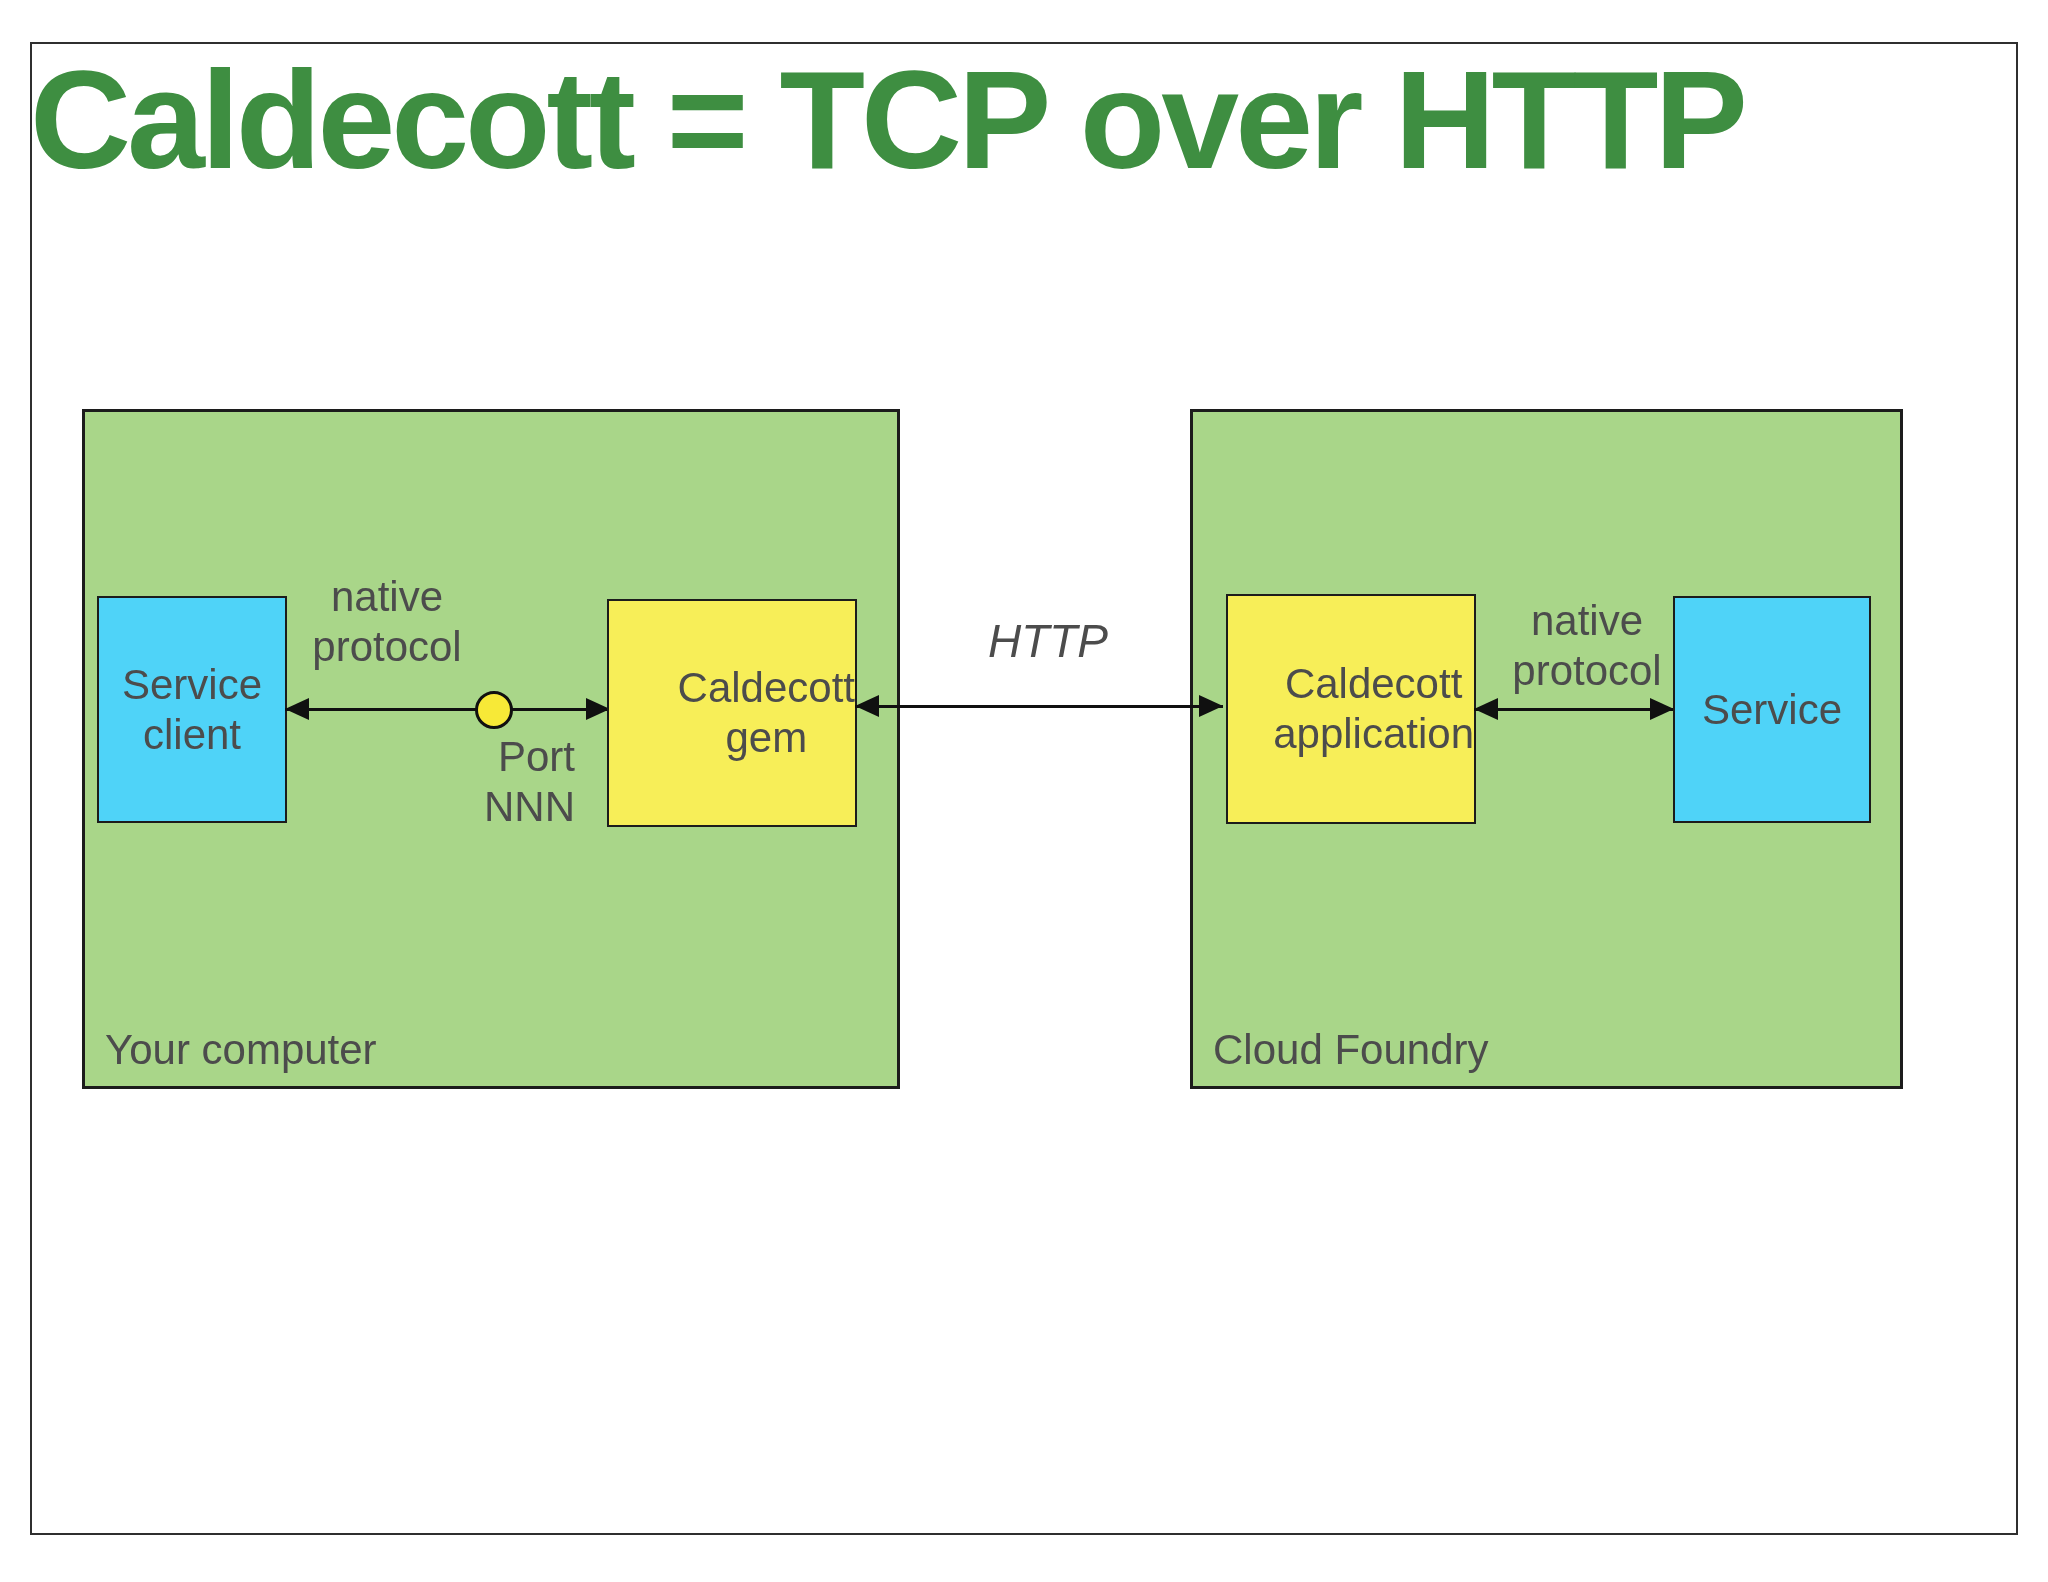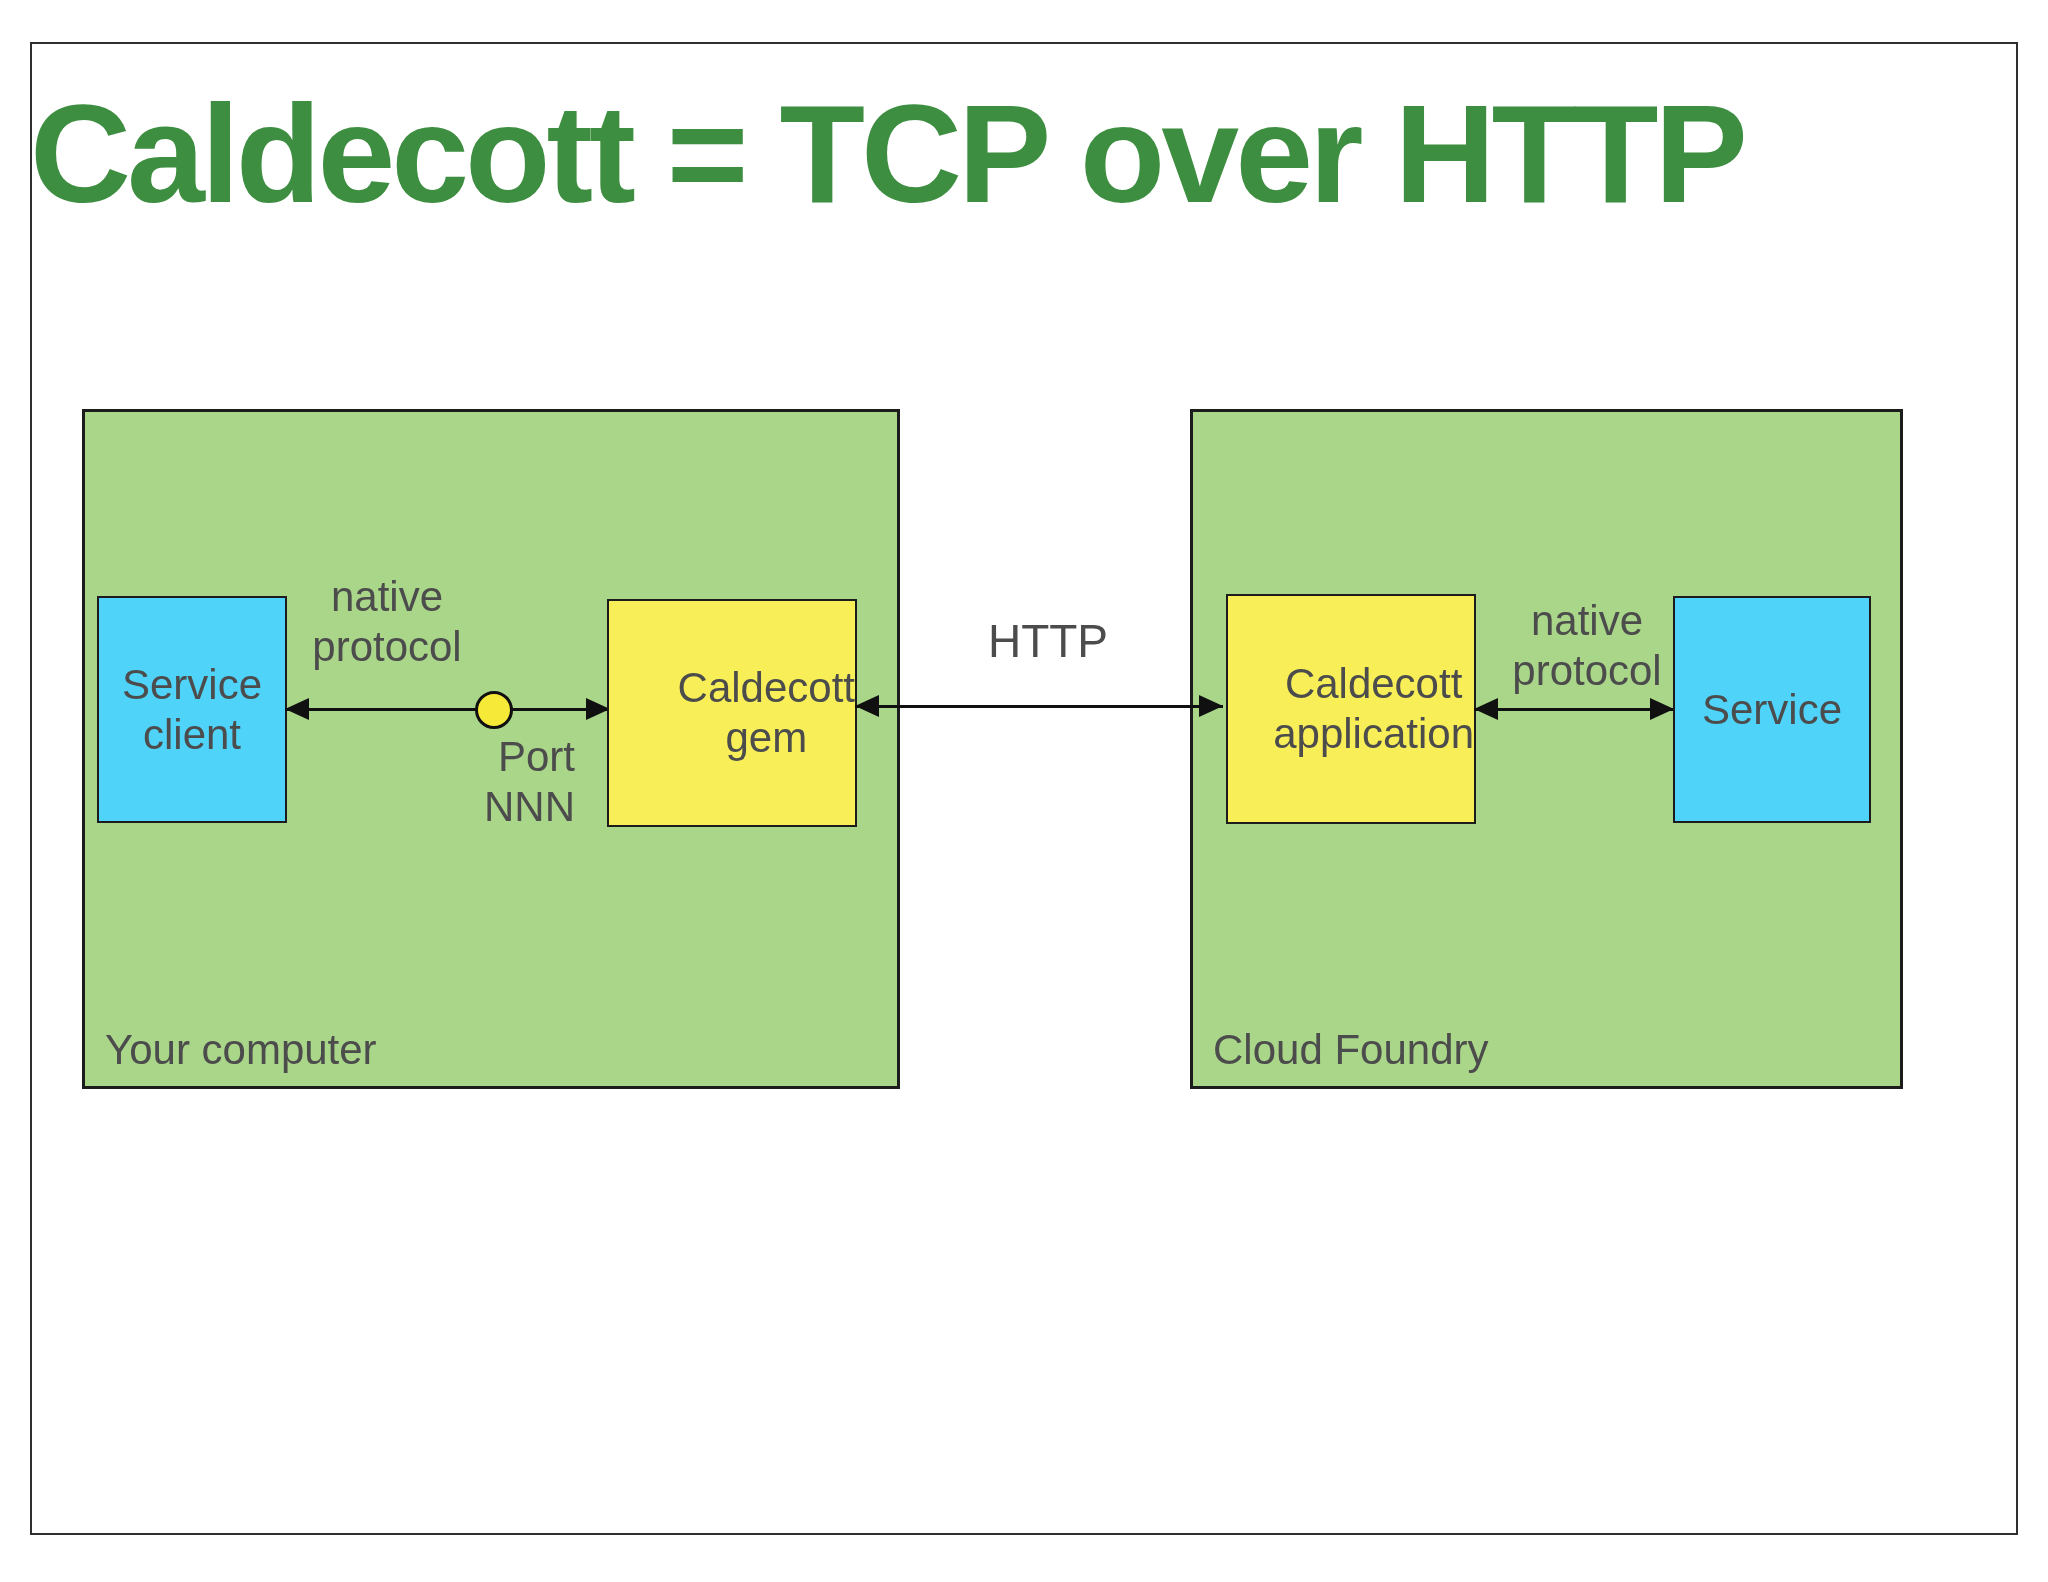--- a/index.html
+++ b/index.html
@@ -27,21 +27,20 @@
     border:2px solid var(--frame_border);
     background:#ffffff;
   }
   .title{
     position:absolute;left:30px;top:46px;width:1644px;
     text-align:center;
     font-size:140px;line-height:1.05;font-weight:bold;
     letter-spacing:-4px;
     color:var(--title_green);
     white-space:nowrap;
-    margin-top:34px;
   }
   .zone{
     position:absolute;top:409px;height:680px;
     background:var(--zone_fill);
     border:3px solid var(--box_border);
   }
   .zone-left{left:82px;width:818px;}
   .zone-right{left:1190px;width:713px;}
   .zone-label{
     position:absolute;left:20px;bottom:12px;
@@ -90,21 +89,21 @@
   .ahl-b{left:501px;top:286px;}
   .port-label{left:330px;top:320px;width:160px;text-align:right;}
   
   .cald-app{left:33px;top:182px;width:250px;height:230px;}
   .native-right{left:282px;top:184px;width:224px;}
   .line-right{left:281px;top:296px;width:200px;}
   .ahr-a{left:281px;top:286px;}
   .ahr-b{left:457px;top:286px;}
   .svc{left:480px;top:184px;width:198px;height:227px;}
   
-  .http-label{left:948px;top:616px;width:200px;font-size:46px;}
+  .http-label{left:948px;top:616px;width:200px;font-size:46px;font-style:italic;}
   .http-line{left:855px;top:705px;width:368px;}
   .http-ah-a{left:855px;top:695px;}
   .http-ah-b{left:1199px;top:695px;}
 </style>
 </head>
 <body>
 
 <div class="canvas">
 
   <div class="frame"></div>

